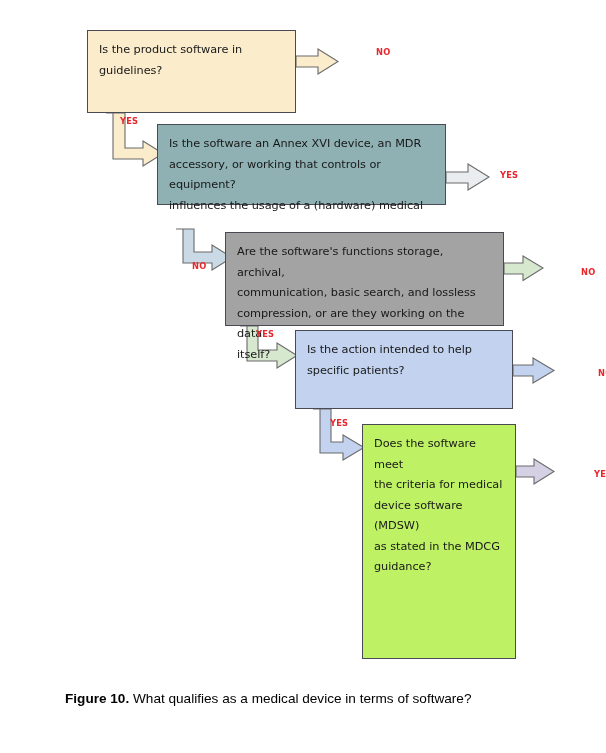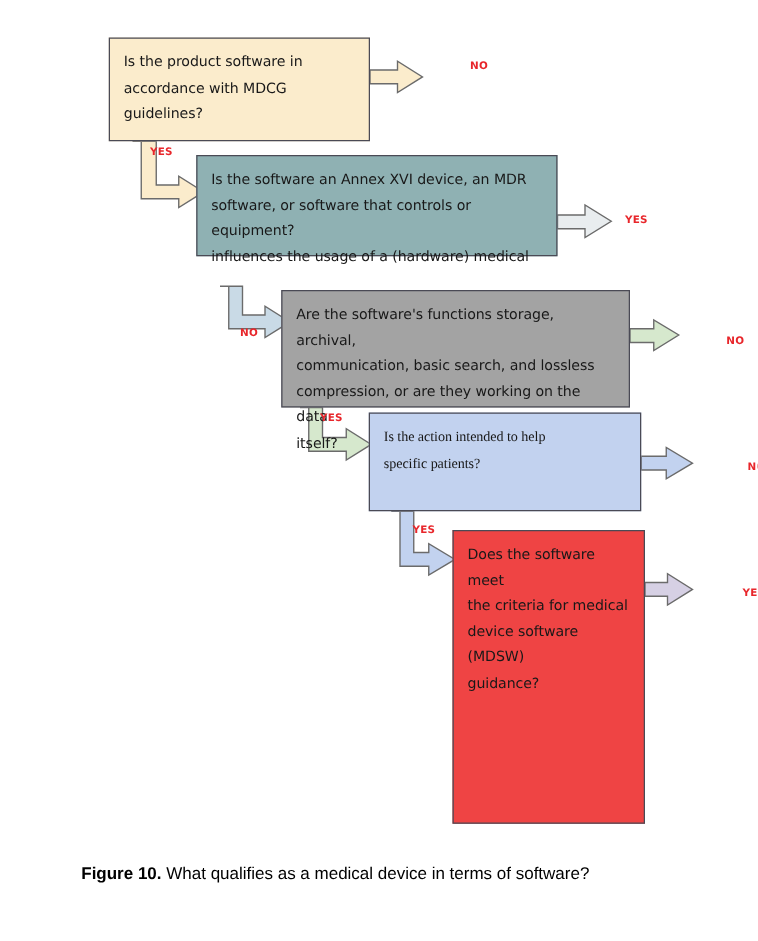--- a/index.html
+++ b/index.html
@@ -33,22 +33,22 @@
     line-height: 1.82;
     color: #181818;
     letter-spacing: -0.05px;
     z-index: 5;
   }
   .node-text { display: block; }
 
   #node1 { left: 87px;  top: 30px;  width: 209px; height: 83px;  background: #fbeccc; }
   #node2 { left: 157px; top: 124px; width: 289px; height: 81px; background: #8fb1b3; }
   #node3 { left: 225px; top: 232px; width: 279px; height: 94px;  background: #a3a3a3; }
-  #node4 { left: 295px; top: 330px; width: 218px; height: 79px;  background: #c2d2ef; font-family: Liberation Serif, serif; }
-  #node5 { left: 362px; top: 424px; width: 154px; height: 235px; background: #ef4444; }
+  #node4 { left: 295px; top: 330px; width: 218px; height: 79px;  background: #c2d2ef; }
+  #node5 { left: 362px; top: 424px; width: 154px; height: 235px; background: #bef264; }
 
   
   #wires {
     position: absolute;
     left: 0; top: 0;
     width: 606px;
     height: 753px;
     z-index: 3;
   }
 
@@ -132,47 +132,47 @@
       <path d="M313,409 L331,409 L331,442 L343,442 L343,435 L364,447.5 L343,460 L343,453 L320,453 L320,409 Z" fill="#c2d2ef" stroke="#6b6b6b" stroke-width="1.1"></path>
     </g>
 
     <g>
       <path d="M516,466 L534,466 L534,459 L554,471.5 L534,484 L534,477 L516,477 Z" fill="#d6d0e4" stroke="#6b6b6b" stroke-width="1.1"></path>
     </g>
   </svg>
 
   <div class="node" id="node1">
     <span class="node-text">Is the product software in</span>
-    <span class="node-text">accordance with MDCG</span>
     <span class="node-text">guidelines?</span>
   </div>
 
   <div class="node" id="node2">
     <span class="node-text">Is the software an Annex XVI device, an MDR</span>
-    <span class="node-text">software, or software that controls or</span>
+    <span class="node-text">accessory, or working that controls or</span>
     <span class="node-text">equipment?</span>
     <span class="node-text">influences the usage of a (hardware) medical</span>
   </div>
 
   <div class="node" id="node3">
     <span class="node-text">Are the software's functions storage, archival,</span>
     <span class="node-text">communication, basic search, and lossless</span>
     <span class="node-text">compression, or are they working on the data</span>
     <span class="node-text">itself?</span>
   </div>
 
   <div class="node" id="node4">
     <span class="node-text">Is the action intended to help</span>
     <span class="node-text">specific patients?</span>
   </div>
 
   <div class="node" id="node5">
     <span class="node-text">Does the software meet</span>
     <span class="node-text">the criteria for medical</span>
     <span class="node-text">device software (MDSW)</span>
+    <span class="node-text">as stated in the MDCG</span>
     <span class="node-text">guidance?</span>
   </div>
 
   <span class="label lbl-no1">NO</span>
   <span class="label lbl-yes1">YES</span>
   <span class="label lbl-yes2">YES</span>
   <span class="label lbl-no2">NO</span>
   <span class="label lbl-no3">NO</span>
   <span class="label lbl-yes3">YES</span>
   <span class="label lbl-no4">NO</span>

